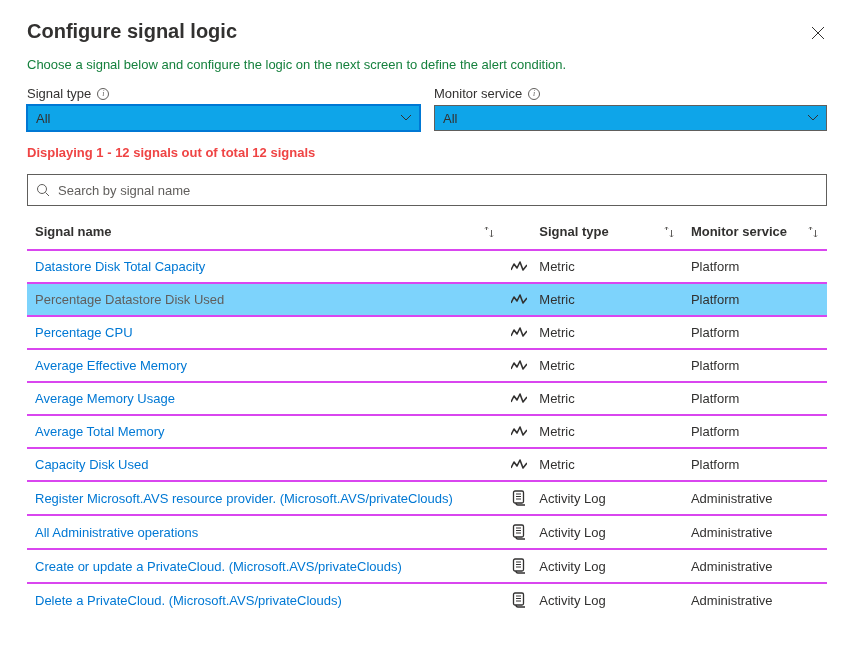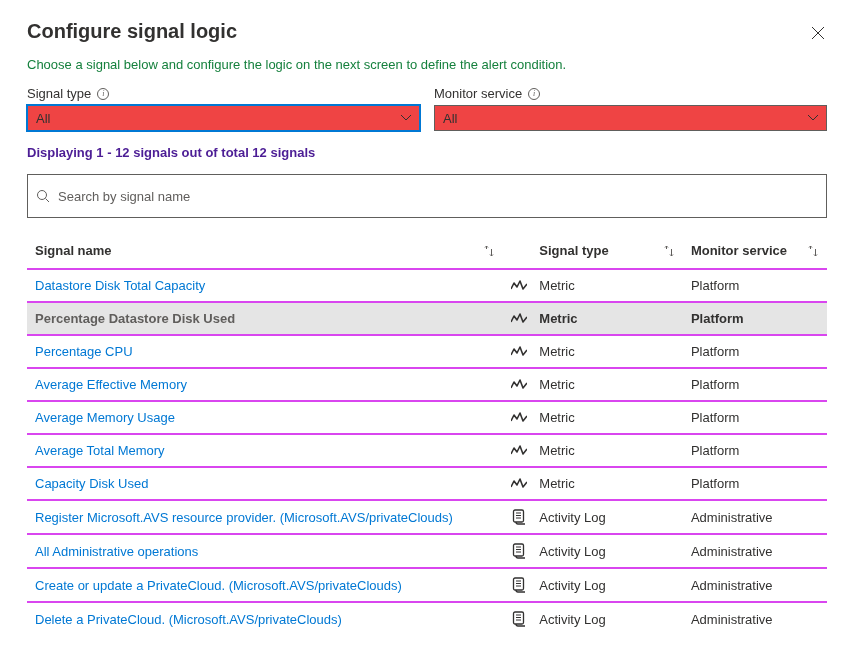--- a/index.html
+++ b/index.html
@@ -68,43 +68,43 @@
       font-style: italic;
       font-family: Georgia, serif;
       color: #605e5c;
     }
     .select {
       width: 100%;
       height: 26px;
       border: 1px solid #605e5c;
       padding: 0 8px;
       font-size: 13px;
-      background: #ef4444;
+      background: #0ea5e9;
       display: flex;
       align-items: center;
       justify-content: space-between;
       cursor: pointer;
     }
     .select.active {
       border: 1px solid #0078d4;
       outline: 1px solid #0078d4;
     }
     .chevron-down {
       width: 10px;
       height: 6px;
     }
     .displaying {
       font-size: 13px;
       font-weight: 600;
-      color: #4c1d95;
+      color: #ef4444;
       margin-bottom: 14px;
     }
     .search-box {
       width: 100%;
-      height: 44px;
+      height: 32px;
       border: 1px solid #605e5c;
       display: flex;
       align-items: center;
       padding: 0 8px;
       margin-bottom: 8px;
     }
     .search-icon {
       color: #605e5c;
       margin-right: 6px;
       flex-shrink: 0;
@@ -128,32 +128,30 @@
       font-weight: 600;
       font-size: 13px;
       padding: 10px 8px;
       white-space: nowrap;
     }
     .th-content {
       display: flex;
       align-items: center;
       justify-content: space-between;
       gap: 20px;
-      margin-top: 7px;
     }
     .sort-icon {
       color: #605e5c;
       flex-shrink: 0;
     }
     .tr {
       border-top: 2px solid #d946ef;
     }
     .tr.selected {
-      background: #e5e5e5;
-      font-weight: bold;
+      background: #7dd3fc;
     }
     .tr.selected .link { color: #605e5c; }
     .td {
       padding: 8px 8px;
       font-size: 13px;
       vertical-align: middle;
     }
     .td-icon {
       width: 28px;
       padding-right: 0;

